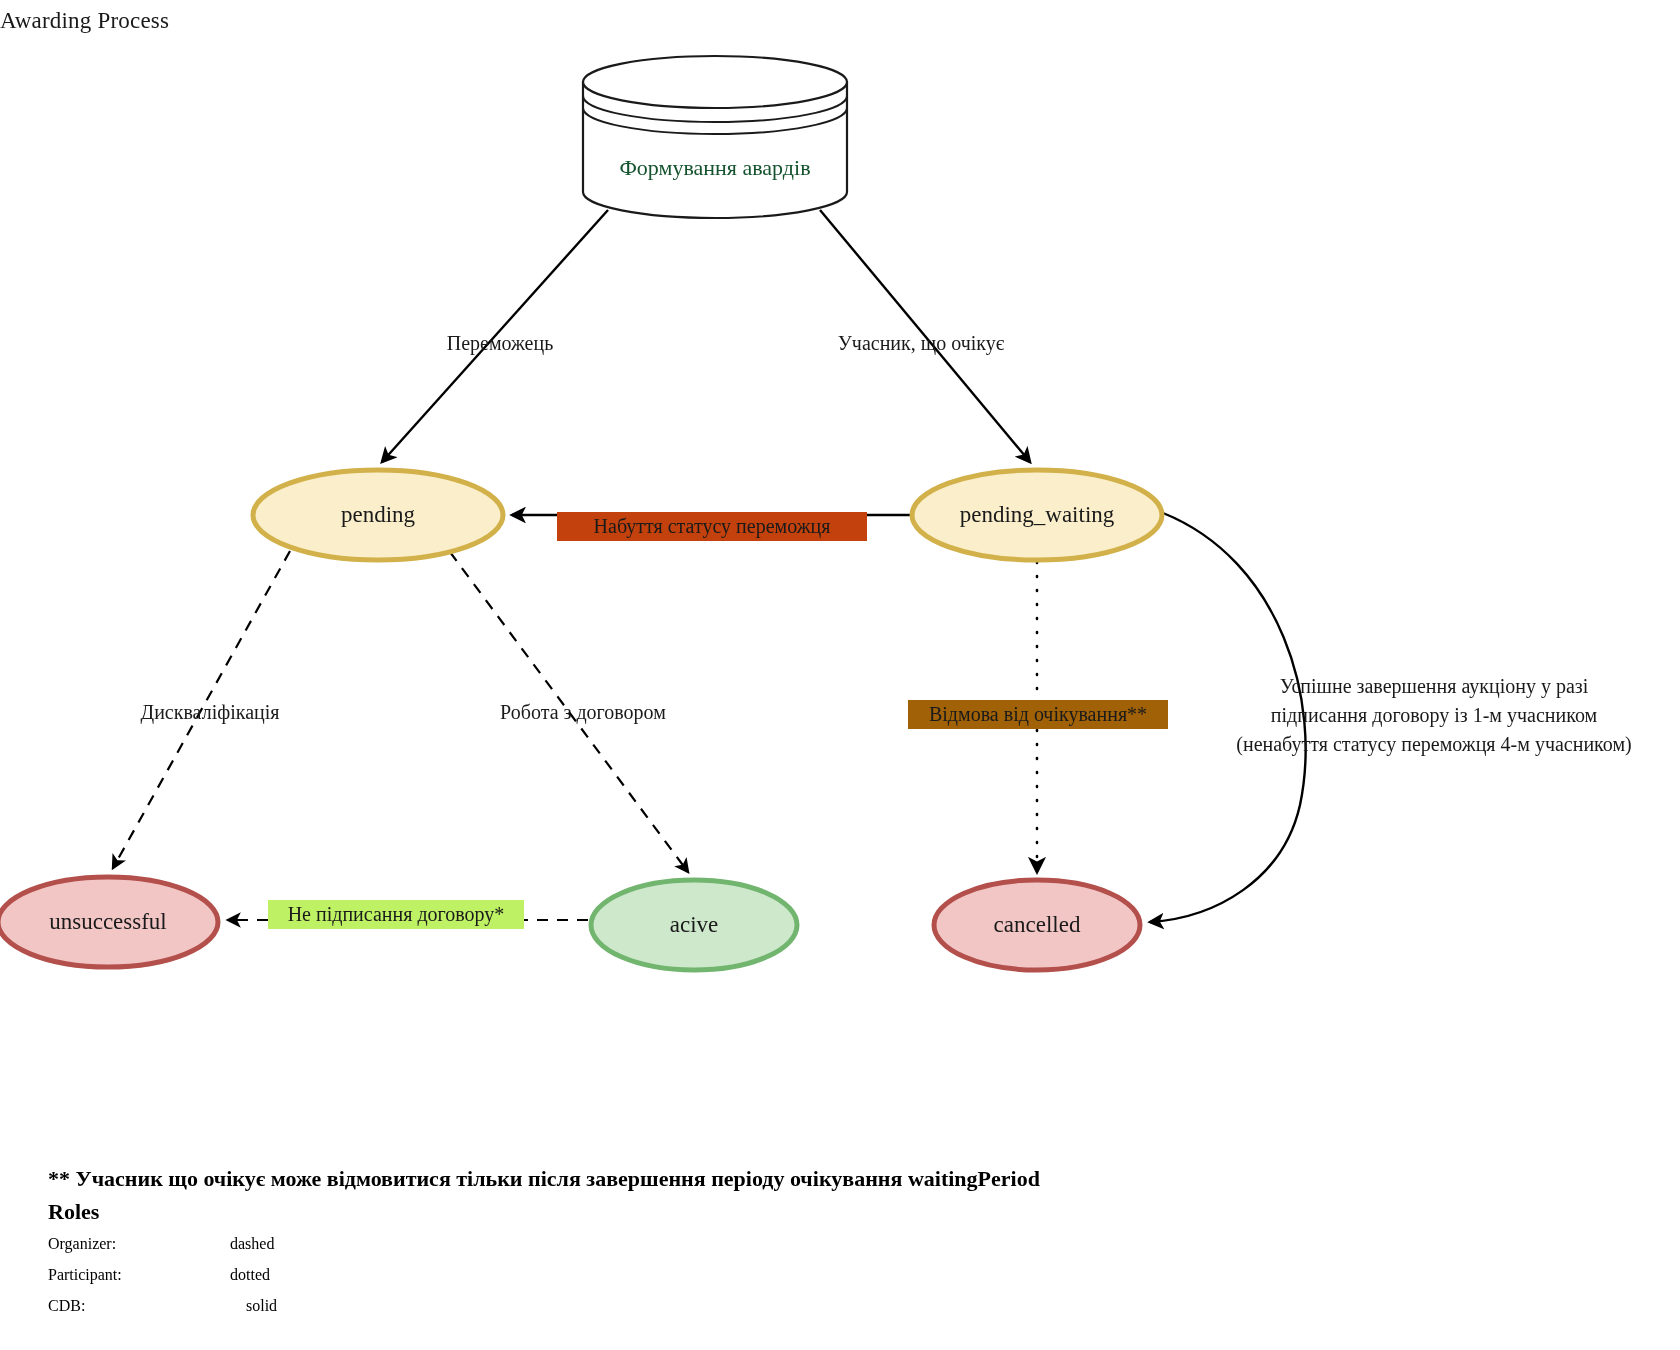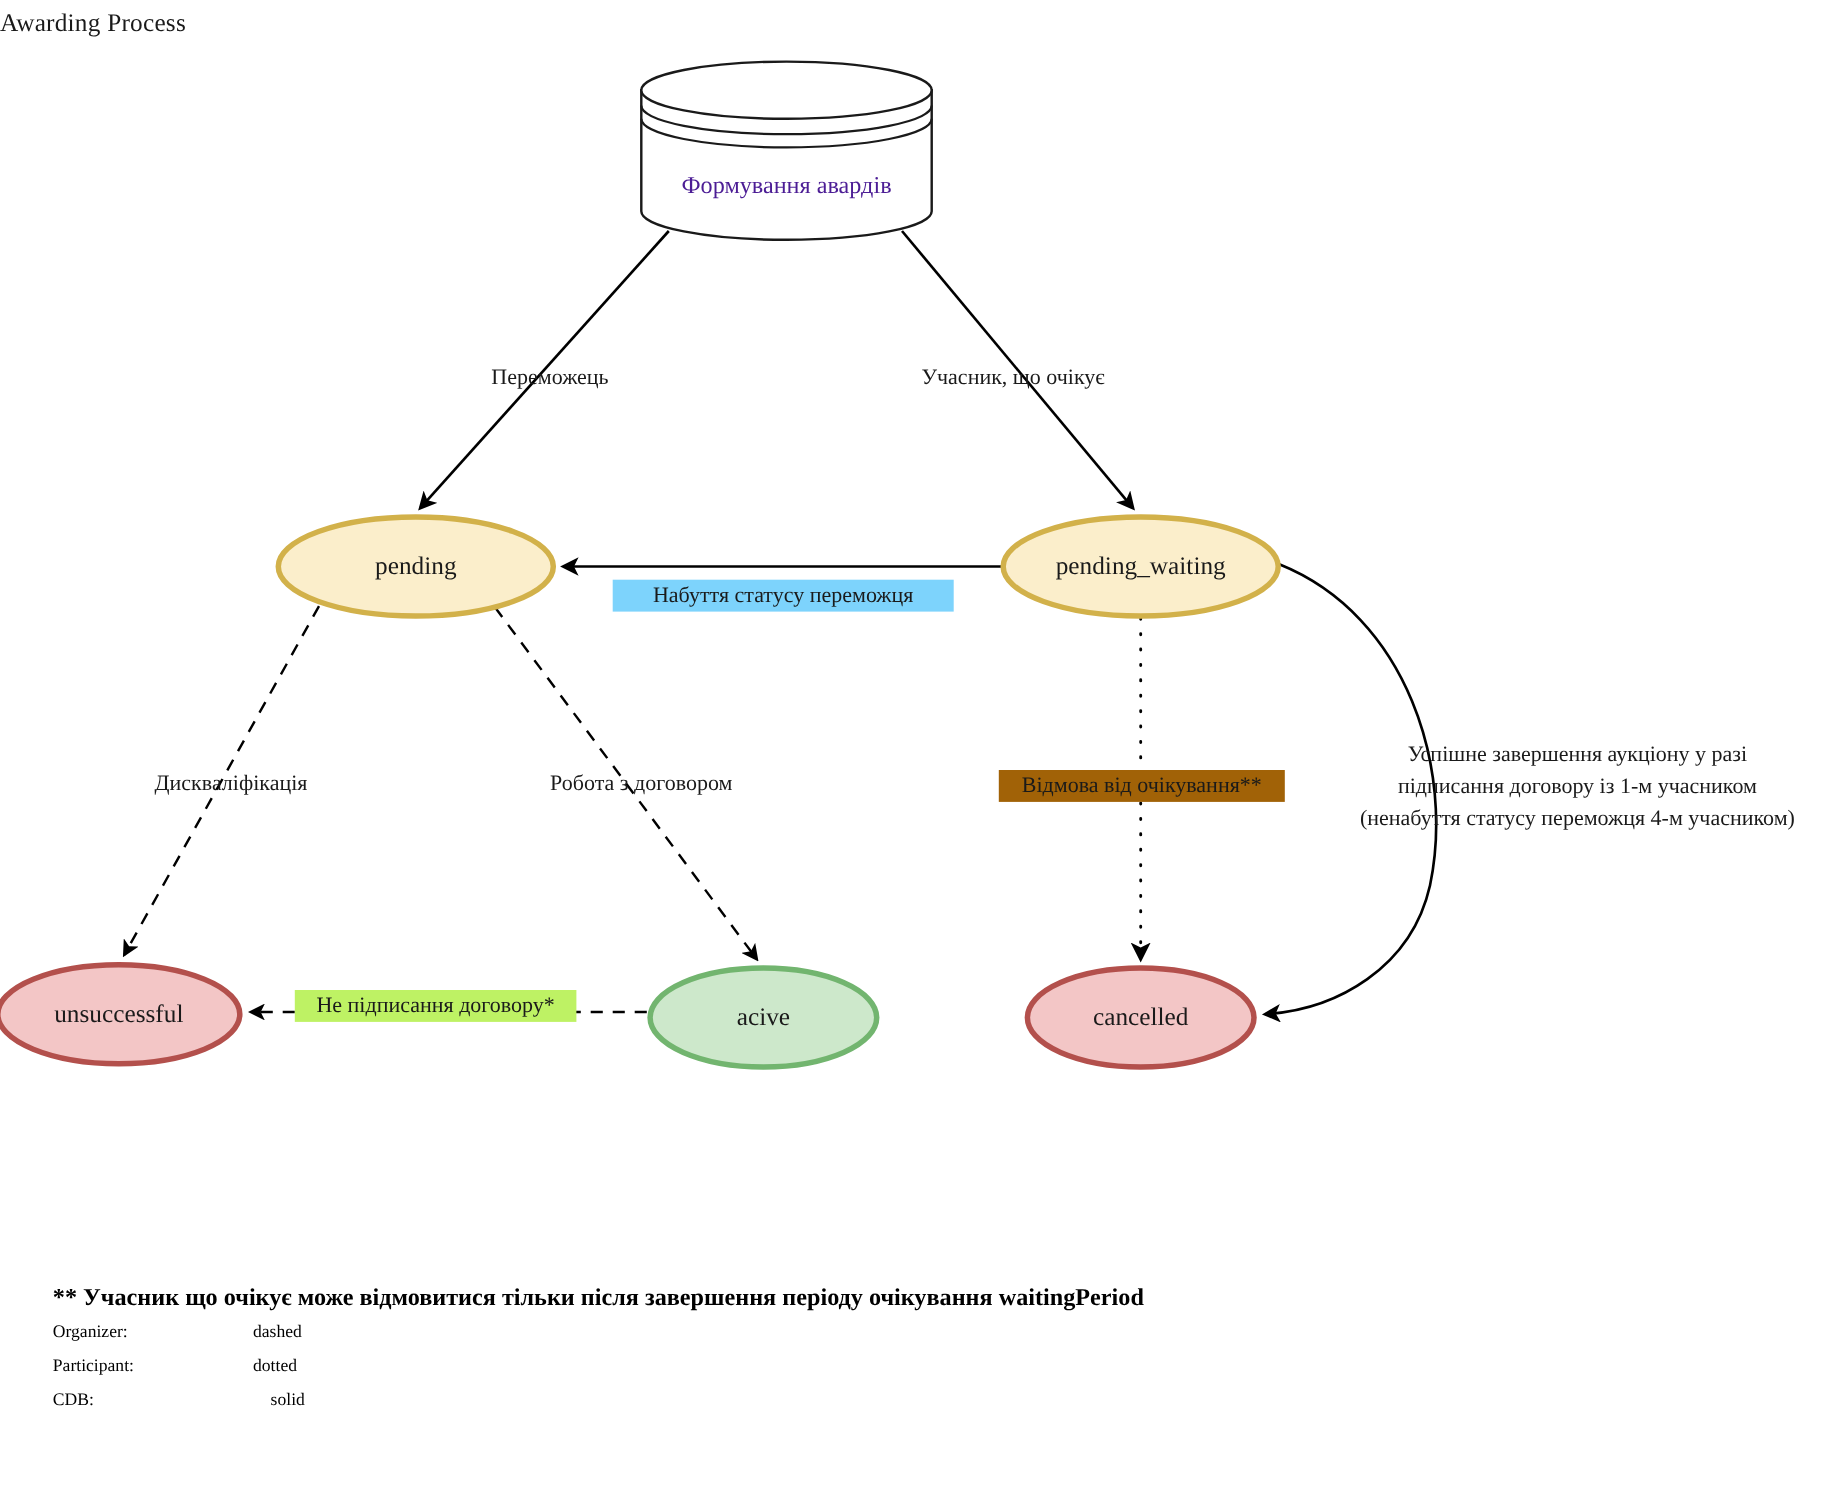--- a/index.html
+++ b/index.html
@@ -45,21 +45,21 @@
     font-size: 20px;
     color: #1a1a1a;
     text-align: center;
     line-height: 29px;
     white-space: pre;
   }
   .db-label {
     position: absolute;
     text-align: center;
     font-size: 22px;
-    color: #4c1d95;
+    color: #14532d;
     white-space: nowrap;
   }
   .footnotes {
     position: absolute;
     left: 48px;
     top: 1163px;
     width: 1300px;
   }
   .footnote-line {
     font-size: 22px;
@@ -138,34 +138,35 @@
 <div class="db-label" style="left:583px; top:155px; width:264px;">Формування авардів</div>
 
 <div class="node-label" style="left:253px; top:502px; width:250px;">pending</div>
 <div class="node-label" style="left:912px; top:502px; width:250px;">pending_waiting</div>
 <div class="node-label" style="left:-2px; top:909px; width:220px;">unsuccessful</div>
 <div class="node-label" style="left:591px; top:912px; width:206px;">acive</div>
 <div class="node-label" style="left:934px; top:912px; width:206px;">cancelled</div>
 
 <div class="edge-label" style="left:388px; top:329px; width:224px;">Переможець</div>
 <div class="edge-label" style="left:790px; top:329px; width:262px;">Учасник, що очікує</div>
-<div class="edge-label" style="left:557px; top:527px; width:310px; background:#7dd3fc;">Набуття статусу переможця</div>
+<div class="edge-label" style="left:557px; top:512px; width:310px; background:#c2410c;">Набуття статусу переможця</div>
 <div class="edge-label" style="left:110px; top:698px; width:200px;">Дискваліфікація</div>
 <div class="edge-label" style="left:482px; top:698px; width:202px;">Робота з договором</div>
 <div class="edge-label" style="left:268px; top:900px; width:256px; background:#bef264;">Не підписання договору*</div>
 <div class="edge-label" style="left:908px; top:700px; width:260px; background:#a16207;">Відмова від очікування**</div>
 
 <div style="position:absolute; left:1188px; top:672px; width:492px;">
   <div class="edge-label" style="position:relative; left:0; top:0; width:492px;">Успішне завершення аукціону у разі</div>
   <div class="edge-label" style="position:relative; left:0; top:0; width:492px;">підписання договору із 1-м учасником</div>
   <div class="edge-label" style="position:relative; left:0; top:0; width:492px;">(ненабуття статусу переможця 4-м учасником)</div>
 </div>
 
 <div class="footnotes">
   <div class="footnote-line">** Учасник що очікує може відмовитися тільки після завершення періоду очікування waitingPeriod</div>
+  <div class="roles-title">Roles</div>
   <div class="roles-row">
     <span class="roles-role">Organizer:</span>
     <span class="roles-style" style="left:182px;">dashed</span>
   </div>
   <div class="roles-row">
     <span class="roles-role">Participant:</span>
     <span class="roles-style" style="left:182px;">dotted</span>
   </div>
   <div class="roles-row">
     <span class="roles-role">CDB:</span>

